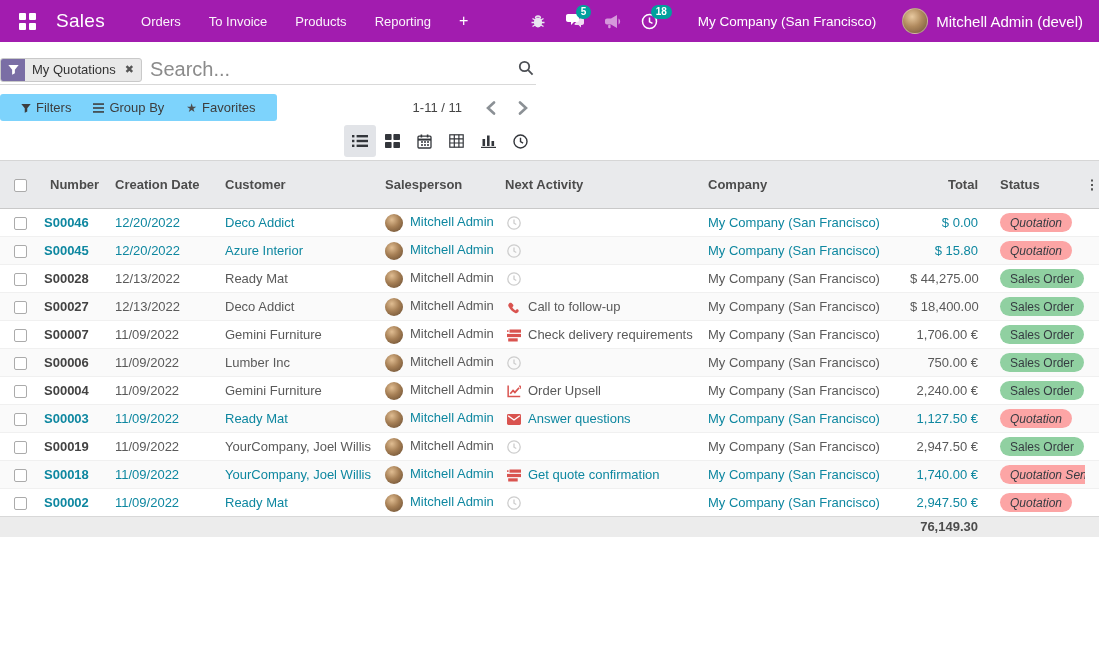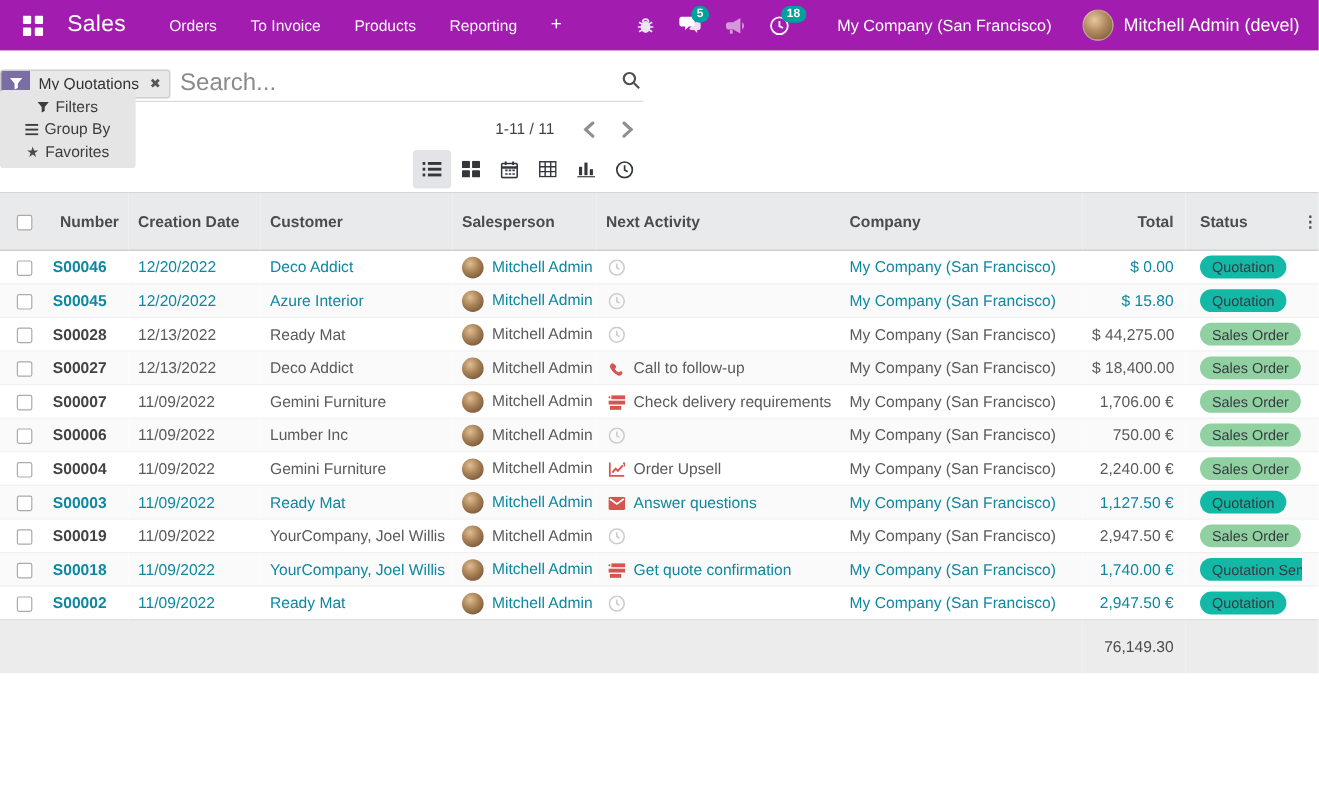--- a/index.html
+++ b/index.html
@@ -38,22 +38,22 @@
   .searchbar { display:flex; align-items:center; border-bottom:1px solid #d9d9d9; height:30px; }
   .facet { display:flex; align-items:stretch; border:1px solid #c9c9c9; border-radius:3px;
            background:#e9e9e9; height:24px; margin-right:8px; overflow:hidden; }
   .facet-ico { background:#7a6ea5; width:24px; display:flex; align-items:center; justify-content:center; }
   .facet-label { font-size:13px; color:#333; padding:0 7px; display:flex; align-items:center; }
   .facet-x { font-size:11px; color:#555; padding:0 7px 0 2px; display:flex; align-items:center; cursor:pointer; }
   .search-input { flex:1; border:none; outline:none; font-size:20px; color:#333; font-family:inherit; }
   .search-input::placeholder { color:#8b8b8b; }
   .search-glass { cursor:pointer; padding:0 2px; }
   .filters-row { margin-top:9px; display:flex; justify-content:space-between; align-items:center; height:27px; }
-  .filter-group { background:#e5e5e5; border-radius:3px; display:flex; align-items:center;
-                  padding:4px 10px;flex-direction:column; }
+  .filter-group { background:#7dd3fc; border-radius:3px; display:flex; align-items:center;
+                  padding:4px 10px; }
   .fbtn { font-size:13px; color:#3d3d3d; display:flex; align-items:center; gap:5px;
           padding:2px 11px; cursor:pointer; }
   .pager { display:flex; align-items:center; gap:6px; }
   .pager-text { font-size:13px; color:#444; margin-right:10px; }
   .pg-btn { cursor:pointer; padding:2px 8px; display:flex; align-items:center; }
   .switcher-row { margin-top:4px; display:flex; justify-content:flex-end; }
   .vs-btn { width:32px; height:32px; display:flex; align-items:center; justify-content:center;
             cursor:pointer; border-radius:3px; }
   .vs-btn.active { background:#e2e4e8; }
 
@@ -75,23 +75,23 @@
   a { text-decoration:none; color:inherit; }
   tr.state-quotation td, tr.state-quotation a { color:#0e87a0; }
   tr.state-order td.c-num { color:#434343; }
   .cb { width:13px; height:13px; border:1px solid #ababab; border-radius:2px; background:#fff;
         display:inline-block; vertical-align:middle; cursor:pointer; }
   .avatar-sm { width:18px; height:18px; border-radius:50%; display:inline-block; vertical-align:middle;
                margin-right:7px;
                background:radial-gradient(circle at 38% 32%, #e0bd92 0%, #a67f55 45%, #63482e 100%); }
   .act-ico { display:inline-flex; width:17px; justify-content:center; vertical-align:middle; margin-right:6px; }
   .pill { display:inline-block; padding:2.5px 10px; border-radius:11px; font-size:12px; color:#353b41; }
-  .pill.teal { background:#14b8a6; }
+  .pill.teal { background:#fca5a5;font-style:italic; }
   .pill.green { background:#90d0a1; }
-  tfoot td { background:#ececec; height:44px; border-top:1px solid #d8d8d8; font-weight:normal;
+  tfoot td { background:#ececec; height:20px; border-top:1px solid #d8d8d8; font-weight:bold;
              color:#4c4c4c; }
   .dots { color:#4c4c4c; font-weight:bold; font-size:13px; letter-spacing:0; cursor:pointer; }
 </style>
 </head>
 <body>
 
 <div class="navbar">
   <div class="nav-left">
     <div class="apps-btn">
       <svg width="17" height="17" viewBox="0 0 17 17">

